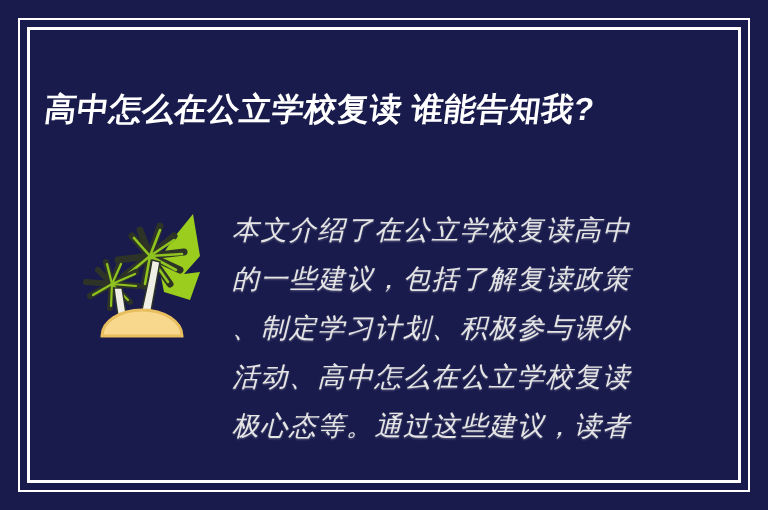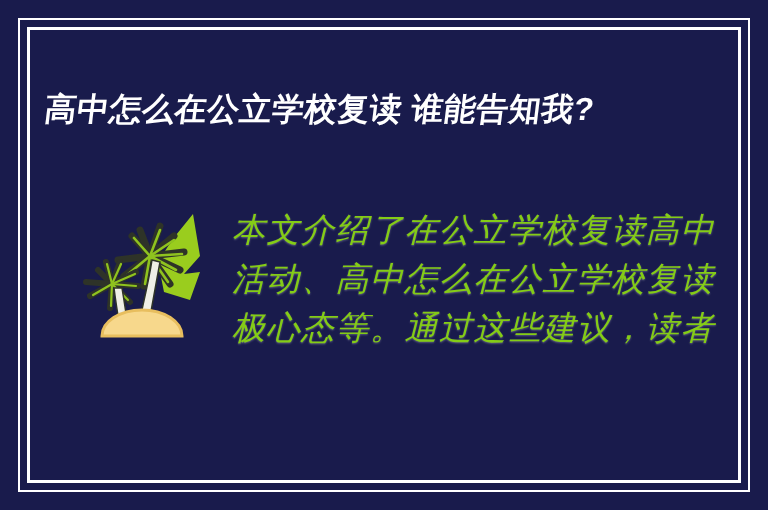--- a/index.html
+++ b/index.html
@@ -63,24 +63,24 @@
     transform-origin: left top;
     -webkit-font-smoothing: antialiased;
   }
   #body-block {
     position: absolute;
     left: 232px;
     top: 206px;
     width: 420px;
   }
   .body-line {
-    color: #84cc16;
+    color: #e5e5e5;
     font-family: "Liberation Serif", "DejaVu Serif", serif;
     font-style: italic;
-    font-size: 33px;
+    font-size: 27px;
     line-height: 49px;
     letter-spacing: 1.5px;
     white-space: nowrap;
     text-shadow: 0 1px 2px rgba(255,255,255,0.30);
   }
   #palm-illustration {
     position: absolute;
     left: 72px;
     top: 196px;
     width: 148px;
@@ -161,18 +161,20 @@
         </g>
 
         <g>
           <path d="M30 140 A40 26 0 0 1 110 140 Z" fill="#F7D88C" stroke="#E8BE5E" stroke-width="3"></path>
         </g>
       </svg>
     </div>
 
     <div id="body-block">
       <div class="body-line">本文介绍了在公立学校复读高中</div>
+      <div class="body-line">的一些建议，包括了解复读政策</div>
+      <div class="body-line">、制定学习计划、积极参与课外</div>
       <div class="body-line">活动、高中怎么在公立学校复读</div>
       <div class="body-line">极心态等。通过这些建议，读者</div>
     </div>
 
   </div>
 </div>
 
 </body></html>

